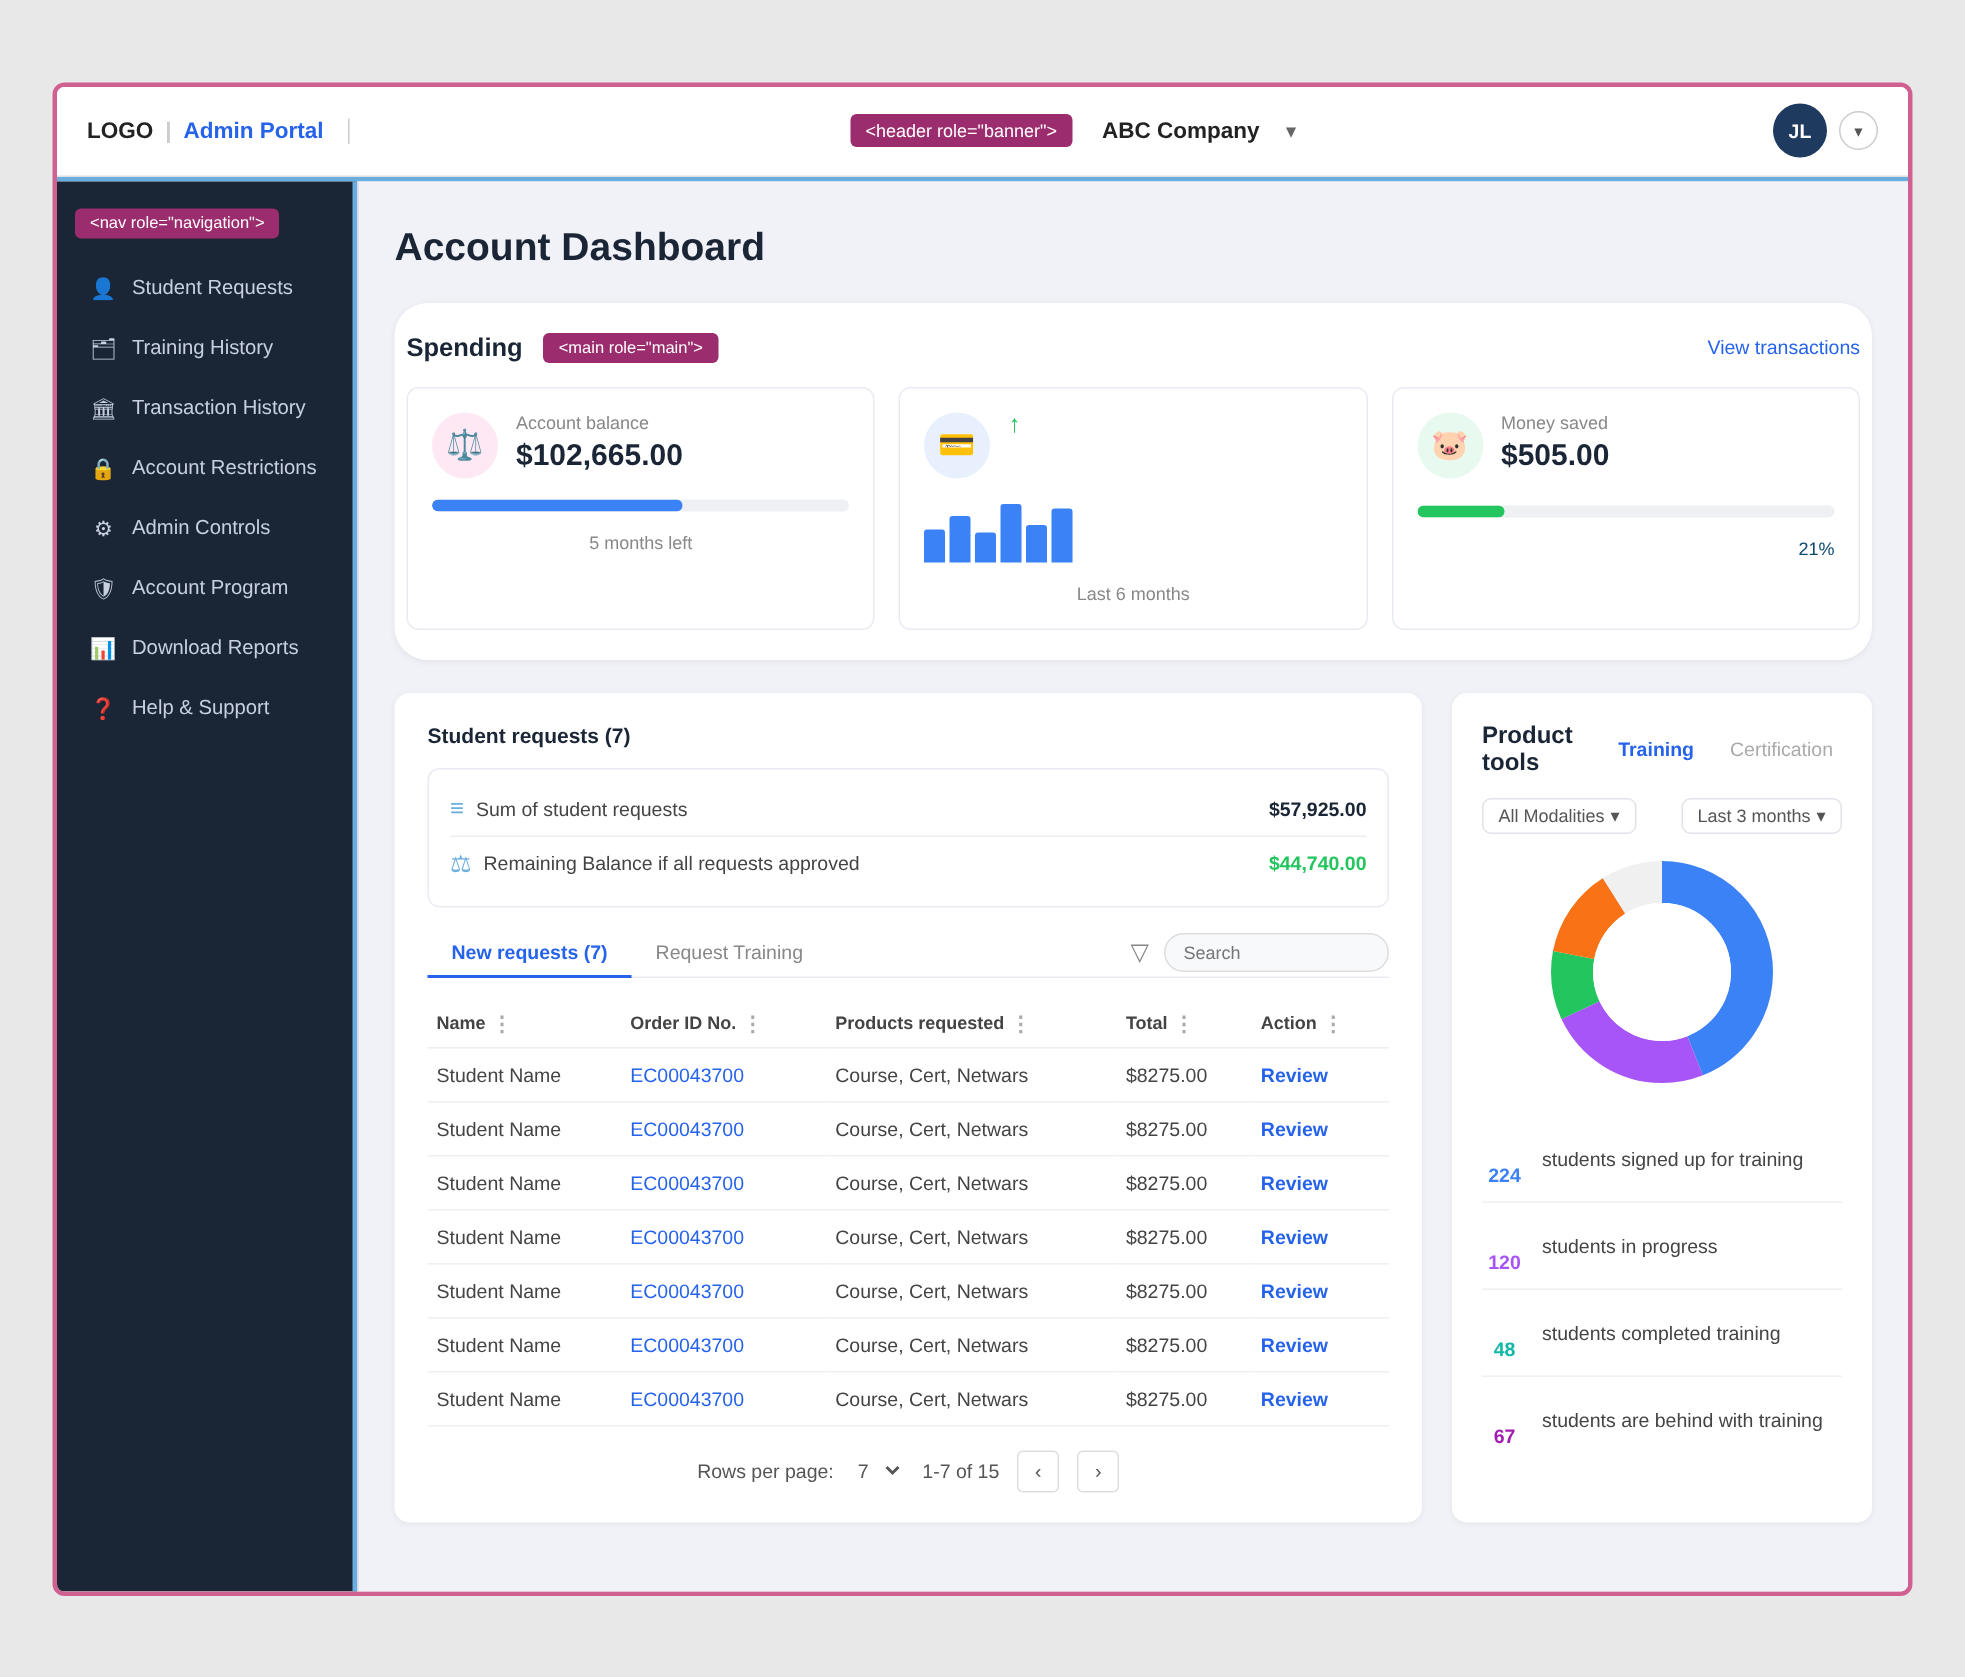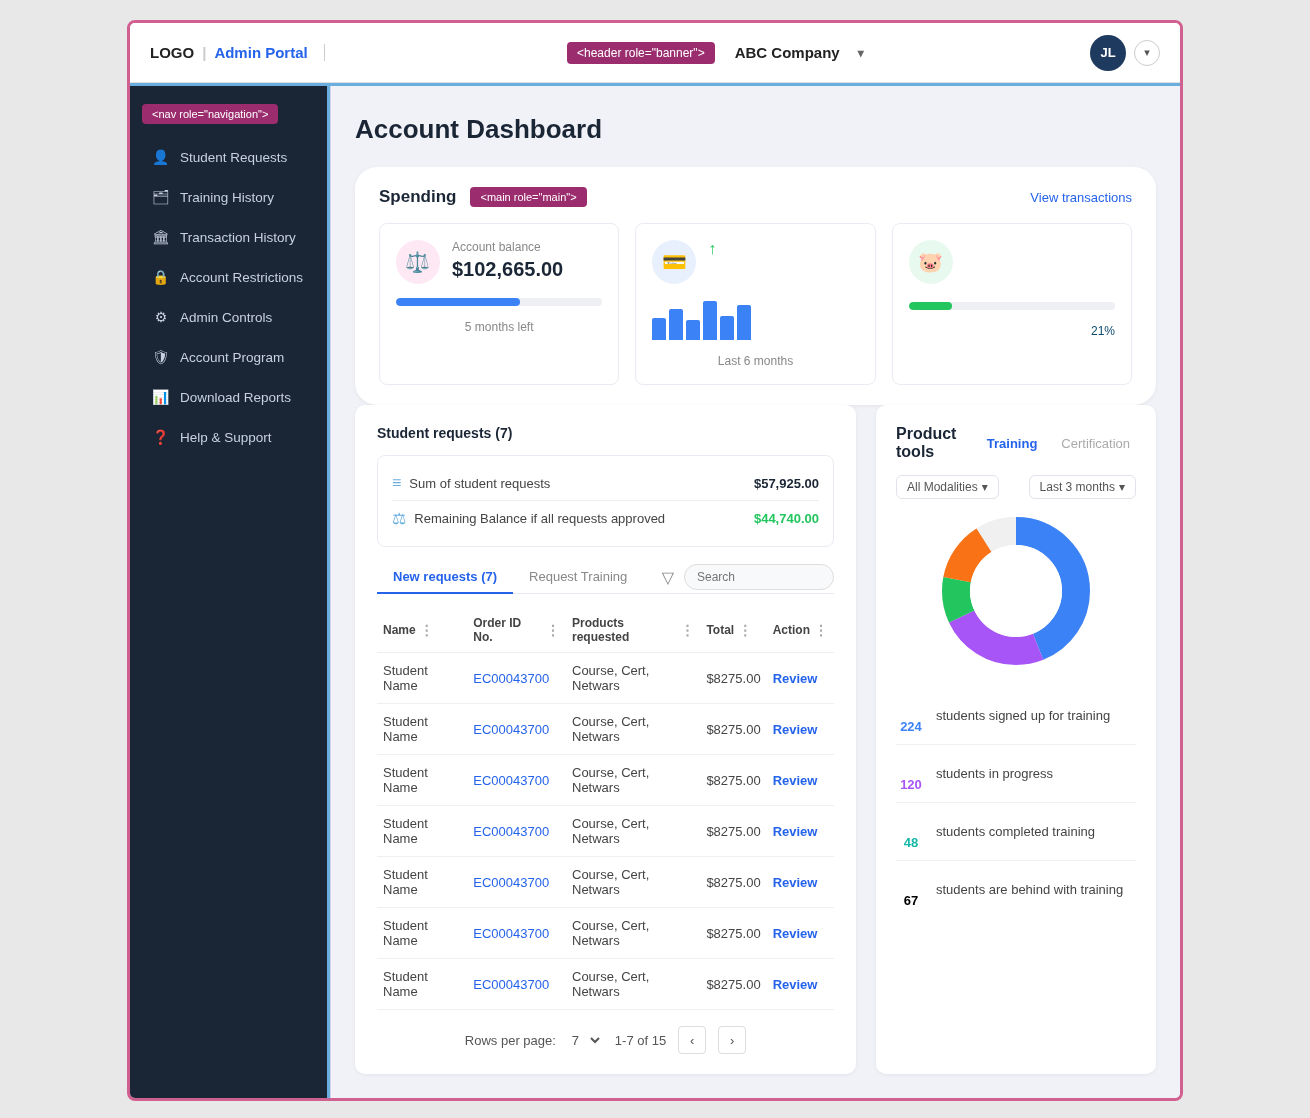--- a/index.html
+++ b/index.html
@@ -6,21 +6,21 @@
     body {
       font-family: -apple-system, BlinkMacSystemFont, 'Segoe UI', sans-serif;
       background: #e8e8e8;
       display: flex;
       align-items: center;
       justify-content: center;
       min-height: 100vh;
       padding: 20px;
     }
     .outer-frame {
-      width: 1056px;
+      width: 1240px;
       background: #fff;
       border: 3px solid #d06090;
       border-radius: 8px;
       overflow: hidden;
     }
     
     .header {
       display: flex;
       align-items: center;
       padding: 0 20px;
@@ -152,21 +152,22 @@
     .page-title {
       font-size: 26px;
       font-weight: 700;
       color: #1a2535;
       margin-bottom: 22px;
     }
     
     .spending-section {
       background: #fff;
       border-radius: 22px;
-      padding: 20px 24px;
+      padding: 20px 8px;
+      margin-bottom: 22px;
       box-shadow: 0 1px 4px rgba(0,0,0,0.06);
     }
     .spending-header {
       display: flex;
       align-items: center;
       justify-content: space-between;
       margin-bottom: 16px;
     }
     .spending-title { font-size: 17px; font-weight: 700; color: #1a2535; }
     .main-role-tag {
@@ -433,21 +434,21 @@
     .stat-item:last-child { border-bottom: none; }
     .stat-badge {
       font-weight: 700;
       font-size: 13px;
       min-width: 30px;
       text-align: center;
       margin-top: 22px;
     }
     .stat-badge.blue { color: #3b82f6; }
     .stat-badge.teal { color: #14b8a6; }
-    .stat-badge.orange { color: #000000; }
+    .stat-badge.orange { color: #a21caf; }
   </style>
 </head>
 <body>
 
 <div class="outer-frame">
 
   <header class="header">
     <div class="logo-area">
       <span>LOGO</span>
       <span style="color:#ccc">|</span>
@@ -543,20 +544,24 @@
               <div class="bar" style="height:88%"></div>
               <div class="bar" style="height:55%"></div>
               <div class="bar" style="height:80%"></div>
             </div>
             <div class="card-footer-text">Last 6 months</div>
           </div>
 
           <div class="spending-card">
             <div class="card-top">
               <div class="card-icon green">🐷</div>
+              <div class="card-info">
+                <div class="card-label">Money saved</div>
+                <div class="card-value">$505.00</div>
+              </div>
             </div>
             <div class="progress-bar-wrap" style="margin-top:10px">
               <div class="progress-bar-fill green" style="width:21%"></div>
             </div>
             <div class="card-footer-right">21%</div>
           </div>
         </div>
       </section>
 
       <div class="lower-section">

